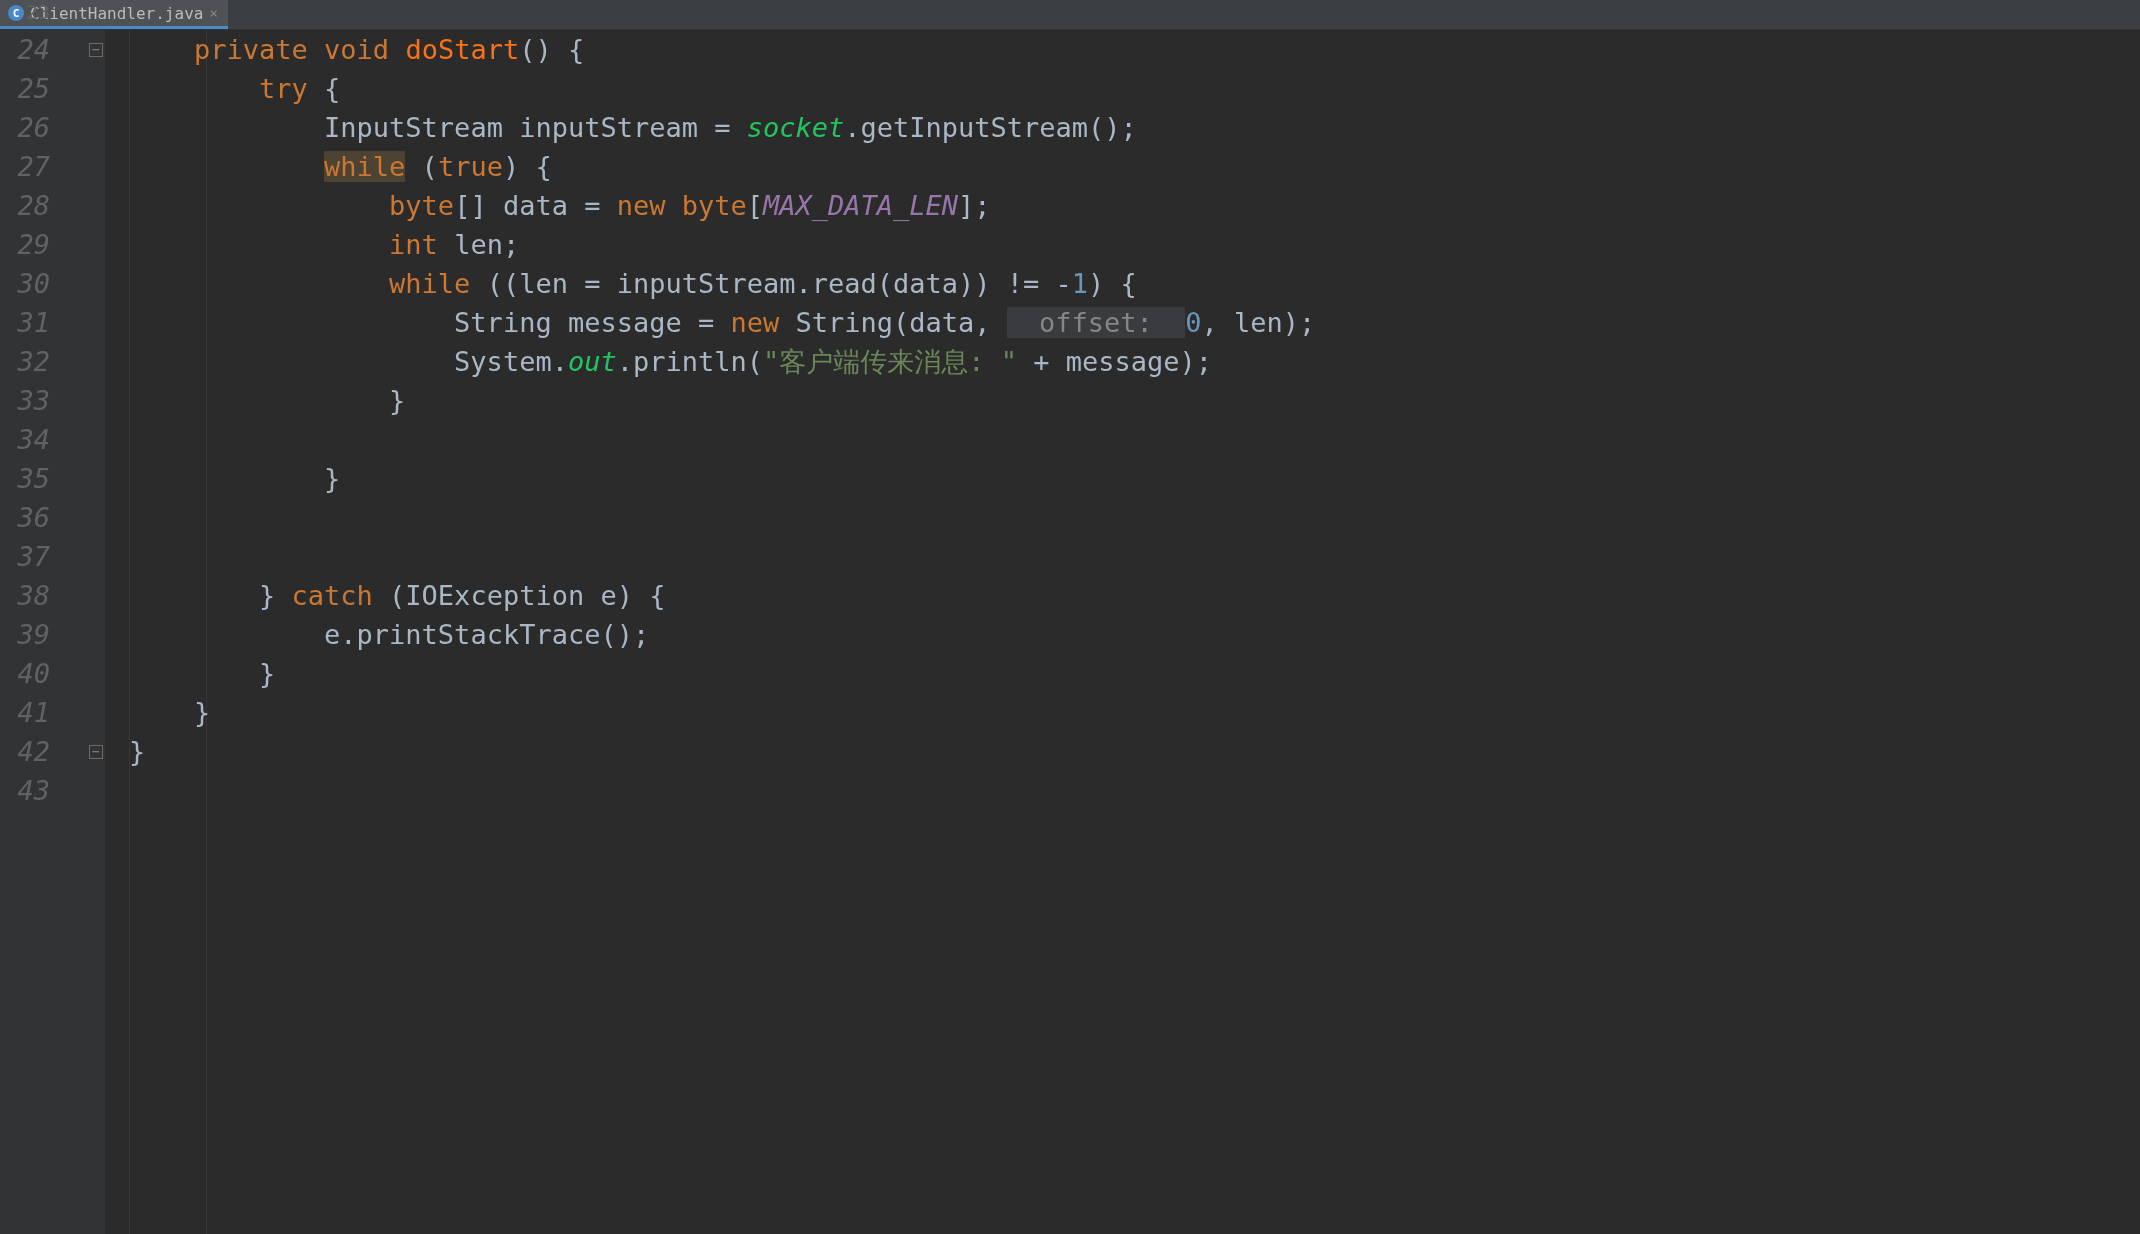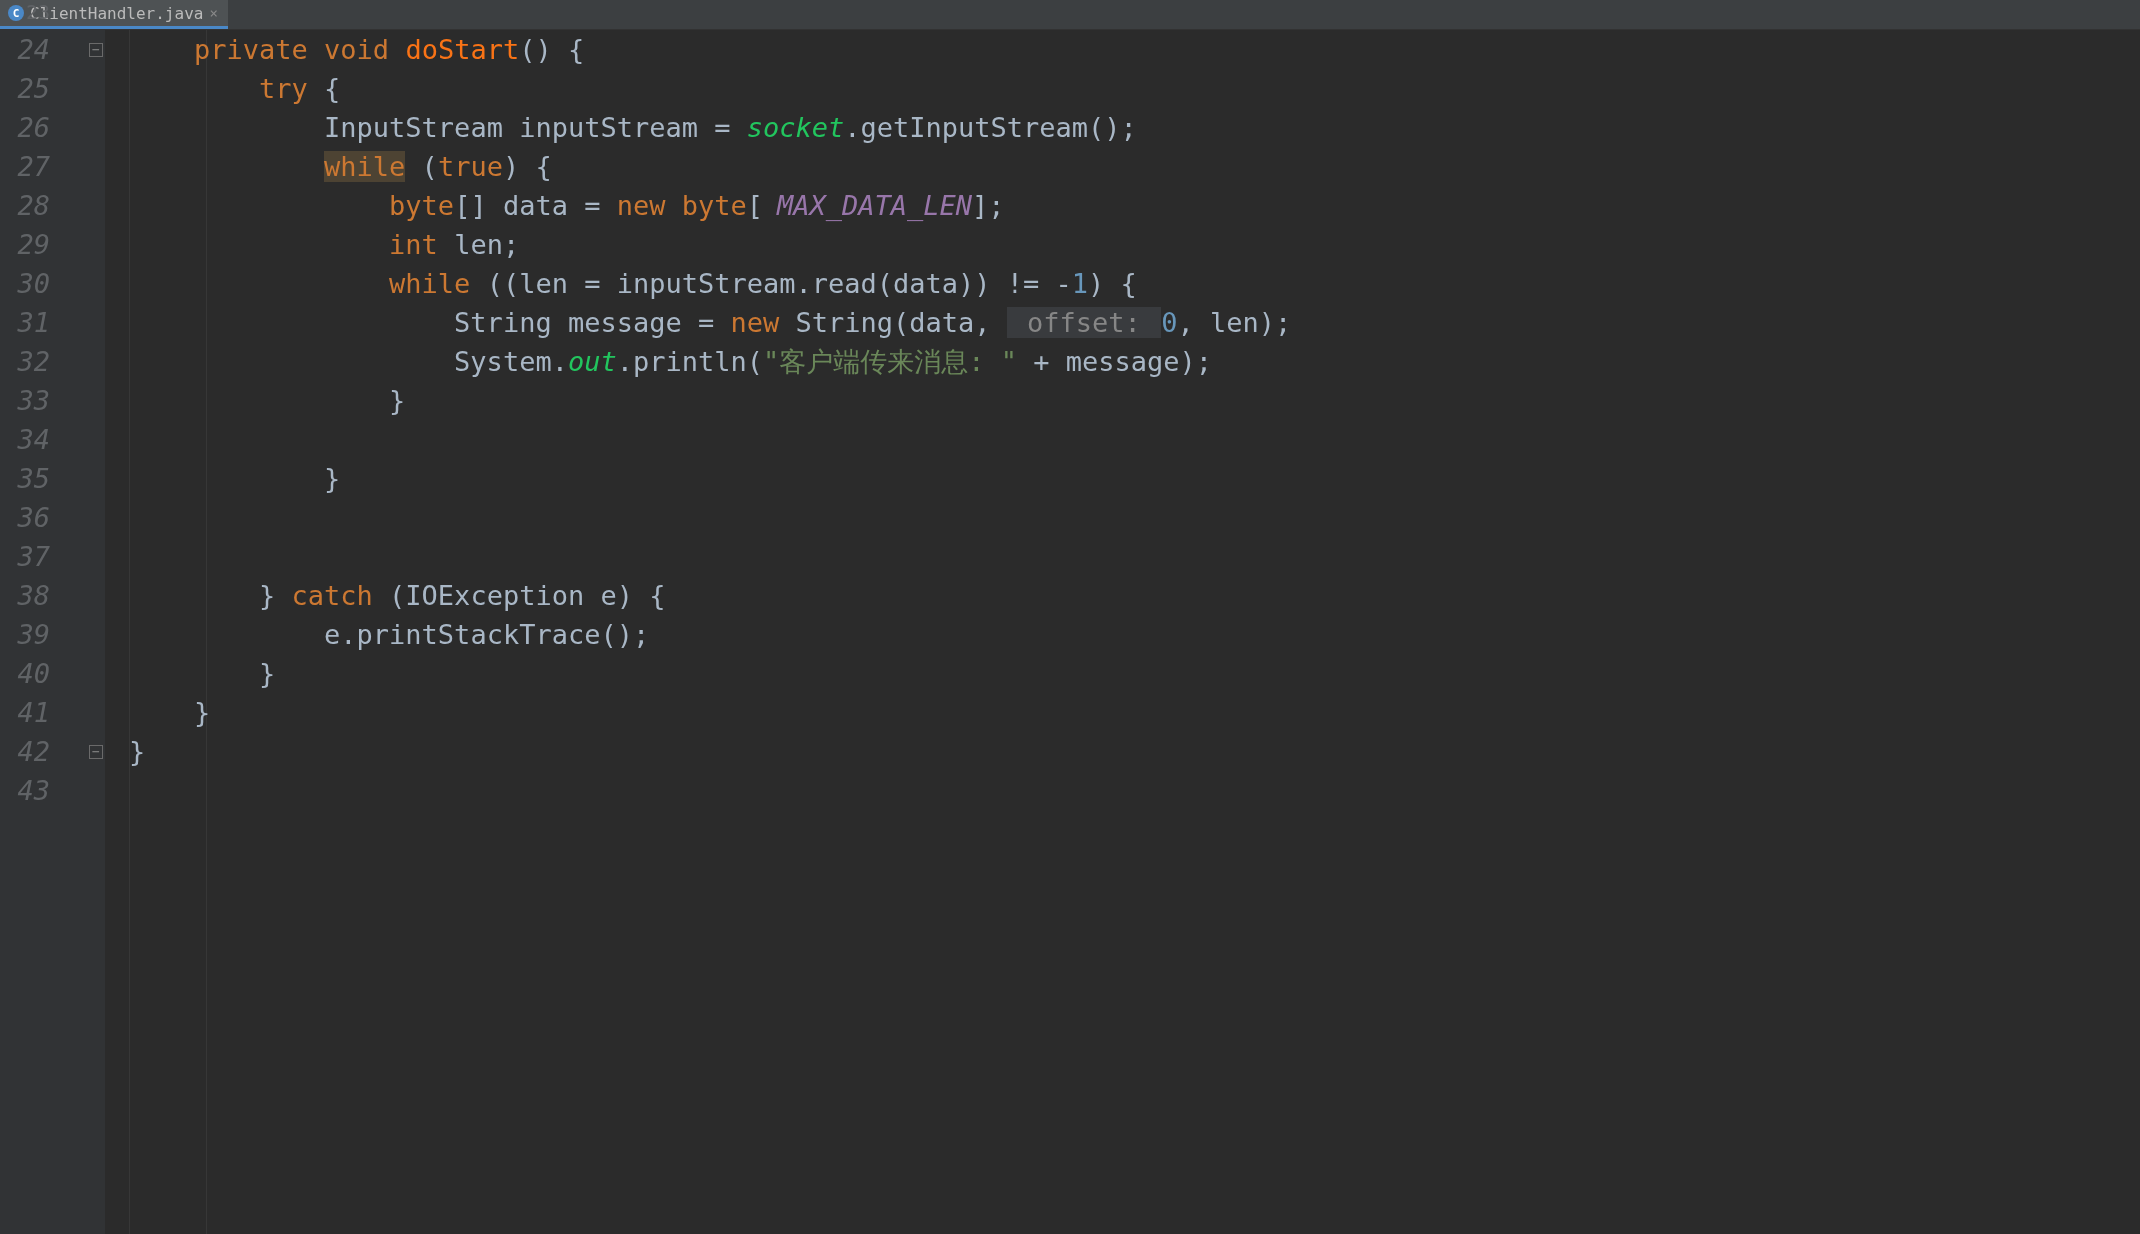--- a/index.html
+++ b/index.html
@@ -101,27 +101,27 @@
   .code-line {
     height: 39px;
     line-height: 39px;
     white-space: pre;
     padding-left: 24px;
     position: relative;
   }
   .kw { color: #cc7832; margin-top: 38px; }
   .method-decl { color: #f97316; }
   .static-field { color: #22c55e; font-style: italic; }
-  .constant { color: #9876aa; font-style: italic; margin-left: 14px; }
+  .constant { color: #9876aa; font-style: italic; }
   .str { color: #6a8759; }
   .num { color: #6897bb; }
   .hint {
     background: #393b3e;
     color: #868686;
-    padding: 0 4px;
+    padding: 0 16px;
     font-style: normal;
   }
   .hl-while {
     background: #4d4333;
   }
   .partial-line {
     font-size: 20px;
     color: #606366;
     position: absolute;
     top: -30px;

